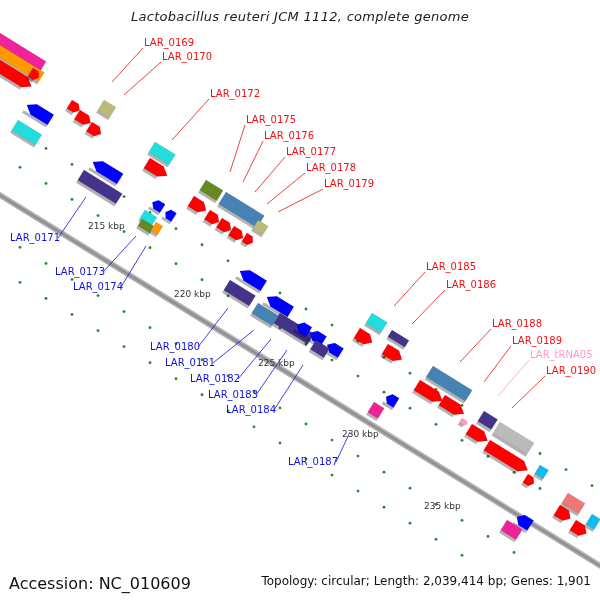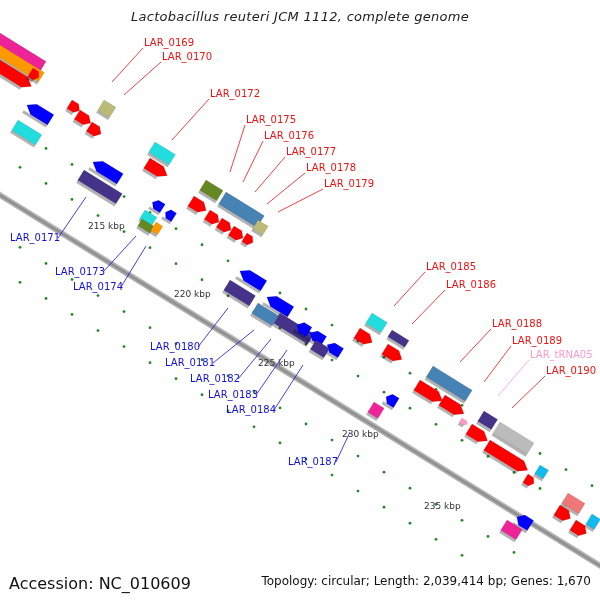--- a/index.html
+++ b/index.html
@@ -405,13 +405,13 @@
   <g id="scales">
       <text x="88" y="229" class="kbp">215 kbp</text>
       <text x="174" y="297" class="kbp">220 kbp</text>
       <text x="258" y="366" class="kbp">225 kbp</text>
       <text x="342" y="437" class="kbp">230 kbp</text>
       <text x="424" y="509" class="kbp">235 kbp</text>
     </g>
 </svg>
 
 <div class="footer-left">Accession: NC_010609</div>
-<div class="footer-right">Topology: circular; Length: 2,039,414 bp; Genes: 1,670</div>
+<div class="footer-right">Topology: circular; Length: 2,039,414 bp; Genes: 1,901</div>
 
 </body></html>

